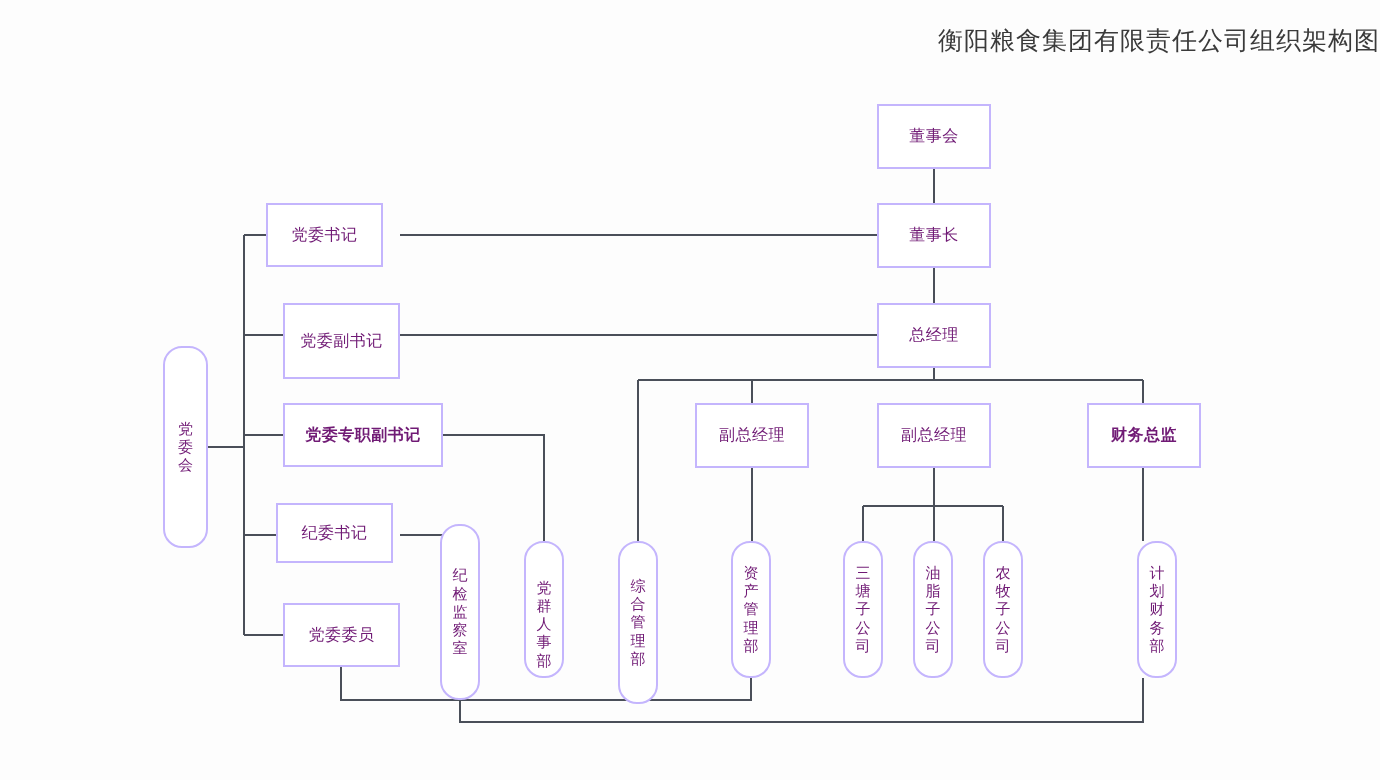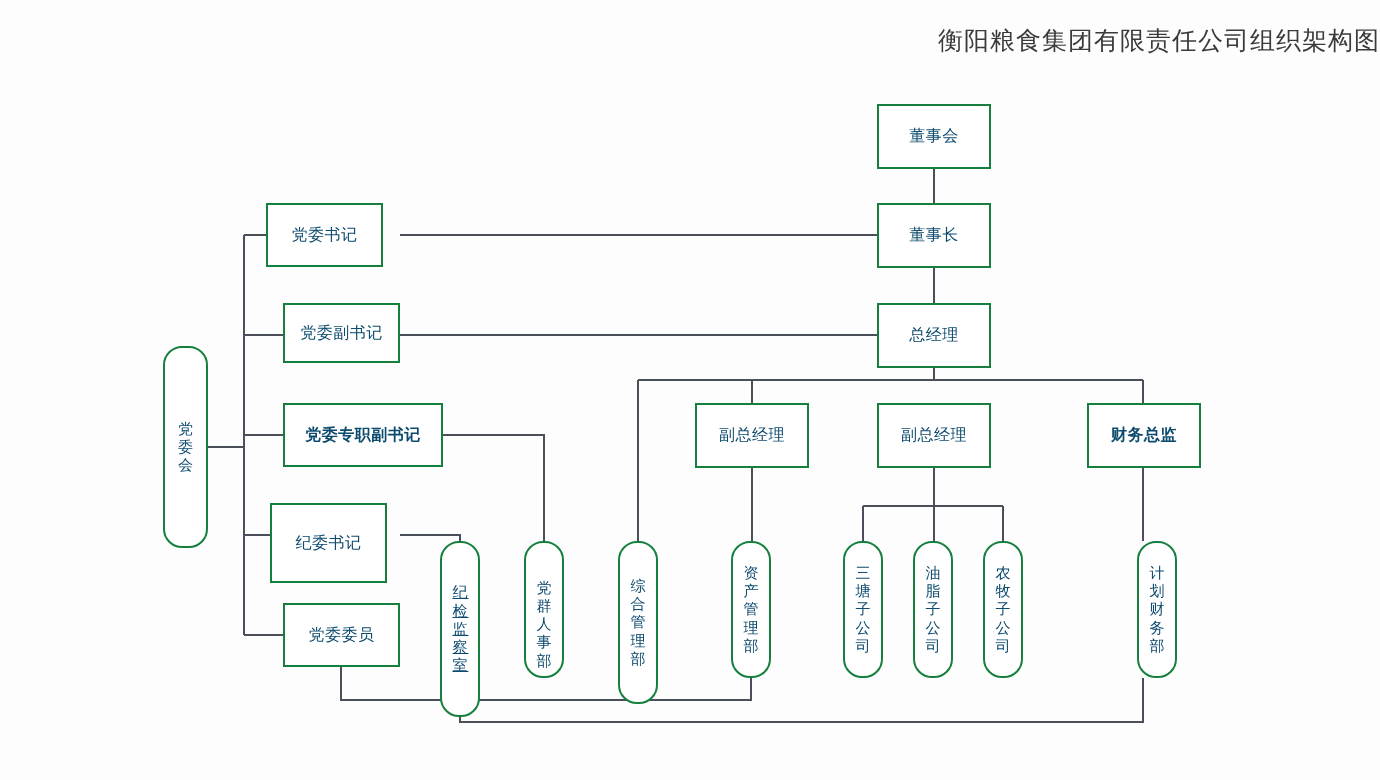--- a/index.html
+++ b/index.html
@@ -35,26 +35,26 @@
     position: absolute;
     left: 0;
     top: 0;
     width: 1380px;
     height: 780px;
     pointer-events: none;
   }
   .node {
     position: absolute;
     box-sizing: border-box;
-    border: 2px solid #15803d;
+    border: 2px solid #c4b5fd;
     background: #ffffff;
     display: flex;
     align-items: center;
     justify-content: center;
-    color: #0c4a6e;
+    color: #701a75;
     font-size: 16px;
     line-height: 1.05;
     text-align: center;
     letter-spacing: 0.5px;
   }
   .node.vertical {
     font-size: 15px;
     line-height: 1.22;
     letter-spacing: 1px;
     padding: 6px 0;
@@ -138,33 +138,33 @@
       </div>
       <div class="node" style="left: 1087px; top: 403px; width: 114px; height: 65px; font-weight: bold;">
         <span>财务总监</span>
       </div>
       <div class="node vertical" style="left: 163px; top: 346px; width: 45px; height: 202px;">
         <span class="vtext">党委会</span>
       </div>
       <div class="node" style="left: 266px; top: 203px; width: 117px; height: 64px;">
         <span>党委书记</span>
       </div>
-      <div class="node" style="left: 283px; top: 303px; width: 117px; height: 60px;">
+      <div class="node" style="left: 283px; top: 303px; width: 117px; height: 76px;">
         <span>党委副书记</span>
       </div>
       <div class="node" style="left: 283px; top: 403px; width: 160px; height: 64px; font-weight: bold;">
         <span>党委专职副书记</span>
       </div>
-      <div class="node" style="left: 270px; top: 503px; width: 117px; height: 80px;">
+      <div class="node" style="left: 276px; top: 503px; width: 117px; height: 60px;">
         <span>纪委书记</span>
       </div>
       <div class="node" style="left: 283px; top: 603px; width: 117px; height: 64px;">
         <span>党委委员</span>
       </div>
-      <div class="node vertical" style="left: 440px; top: 541px; width: 40px; height: 176px; text-decoration: underline;">
+      <div class="node vertical" style="left: 440px; top: 524px; width: 40px; height: 176px;">
         <span class="vtext">纪检监察室</span>
       </div>
       <div class="node vertical" style="left: 524px; top: 541px; width: 40px; height: 137px; align-items: flex-end;">
         <span class="vtext">党群人事部</span>
       </div>
       <div class="node vertical" style="left: 618px; top: 541px; width: 40px; height: 163px;">
         <span class="vtext">综合管理部</span>
       </div>
       <div class="node vertical" style="left: 731px; top: 541px; width: 40px; height: 137px;">
         <span class="vtext">资产管理部</span>

